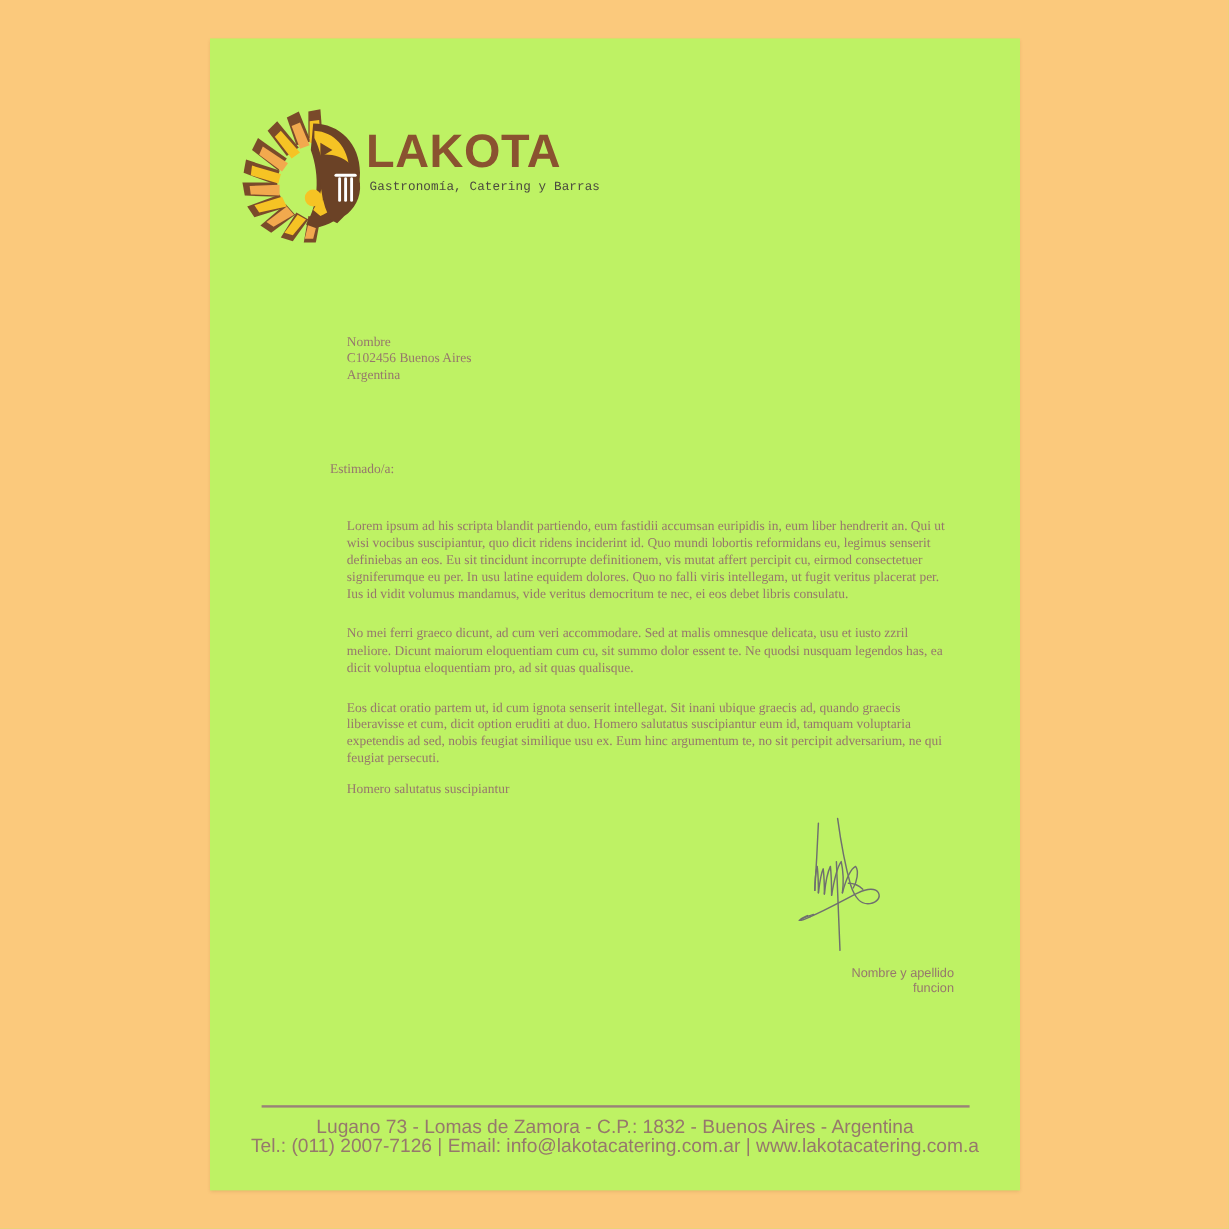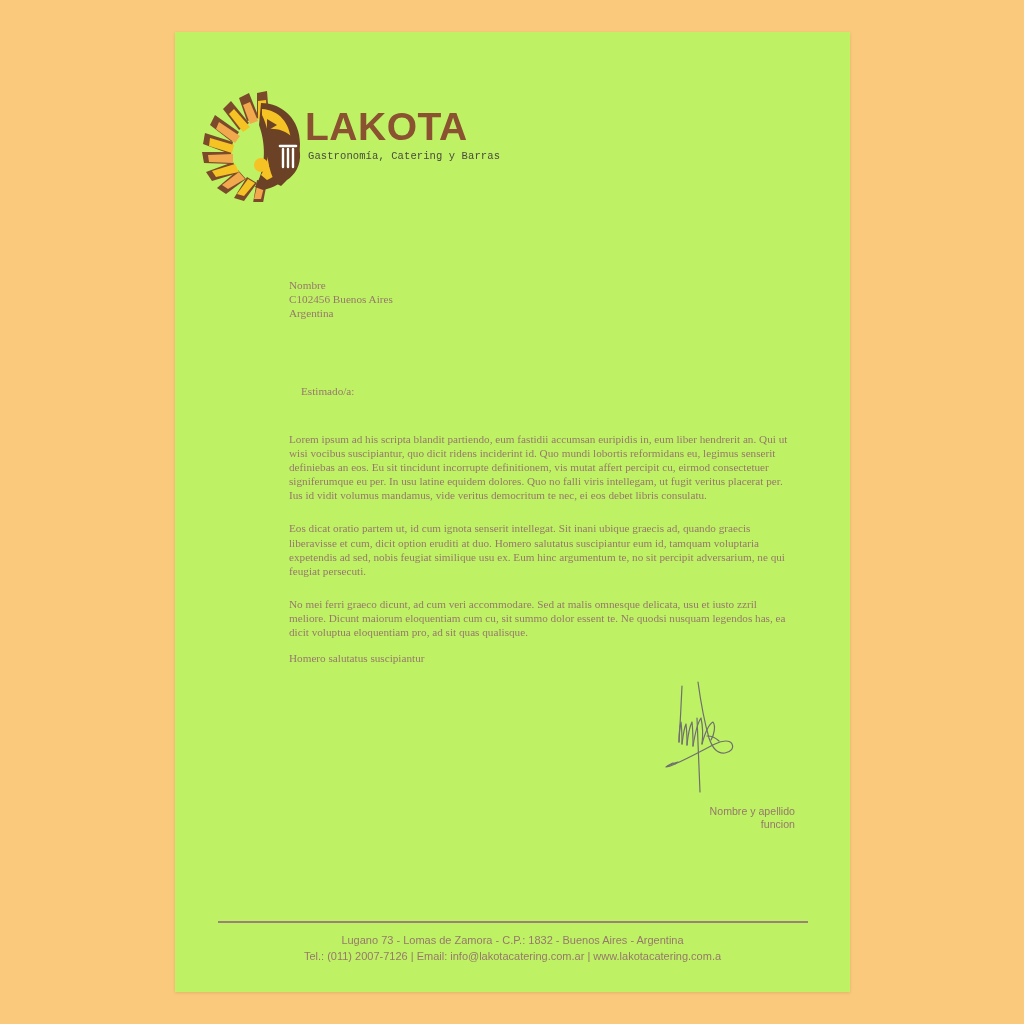--- a/index.html
+++ b/index.html
@@ -74,21 +74,21 @@
   #address-block {
     position: absolute;
     left: 114px;
     top: 246px;
     width: 300px;
   }
   #address-block div { white-space: nowrap; }
 
   #salutation {
     position: absolute;
-    left: 126px;
+    left: 100px;
     top: 352px;
   }
 
   #paragraphs {
     position: absolute;
     left: 114px;
     top: 400px;
     width: 500px;
   }
   #paragraphs p {
@@ -133,21 +133,21 @@
     height: 1.5px;
     background: #9a8278;
   }
   #footer {
     position: absolute;
     left: 0;
     top: 900px;
     width: 675px;
     text-align: center;
     color: #96786c;
-    font-size: 11px;
+    font-size: 16px;
     line-height: 16px;
   }
   #footer div { white-space: nowrap; }
 </style>
 </head>
 <body>
 
 <div id="sheet">
 
   <div id="logo-block">
@@ -227,22 +227,22 @@
   <div id="address-block" class="letter-text">
     <div>Nombre</div>
     <div>C102456 Buenos Aires</div>
     <div>Argentina</div>
   </div>
 
   <div id="salutation" class="letter-text">Estimado/a:</div>
 
   <div id="paragraphs" class="letter-text">
     <p>Lorem ipsum ad his scripta blandit partiendo, eum fastidii accumsan euripidis in, eum liber hendrerit an. Qui ut wisi vocibus suscipiantur, quo dicit ridens inciderint id. Quo mundi lobortis reformidans eu, legimus senserit definiebas an eos. Eu sit tincidunt incorrupte definitionem, vis mutat affert percipit cu, eirmod consectetuer signiferumque eu per. In usu latine equidem dolores. Quo no falli viris intellegam, ut fugit veritus placerat per. Ius id vidit volumus mandamus, vide veritus democritum te nec, ei eos debet libris consulatu.</p>
+    <p>No mei ferri graeco dicunt, ad cum veri accommodare. Sed at malis omnesque delicata, usu et iusto zzril meliore. Dicunt maiorum eloquentiam cum cu, sit summo dolor essent te. Ne quodsi nusquam legendos has, ea dicit voluptua eloquentiam pro, ad sit quas qualisque.</p>
     <p>Eos dicat oratio partem ut, id cum ignota senserit intellegat. Sit inani ubique graecis ad, quando graecis liberavisse et cum, dicit option eruditi at duo. Homero salutatus suscipiantur eum id, tamquam voluptaria expetendis ad sed, nobis feugiat similique usu ex. Eum hinc argumentum te, no sit percipit adversarium, ne qui feugiat persecuti.</p>
-    <p>No mei ferri graeco dicunt, ad cum veri accommodare. Sed at malis omnesque delicata, usu et iusto zzril meliore. Dicunt maiorum eloquentiam cum cu, sit summo dolor essent te. Ne quodsi nusquam legendos has, ea dicit voluptua eloquentiam pro, ad sit quas qualisque.</p>
   </div>
 
   <div id="closing" class="letter-text">Homero salutatus suscipiantur</div>
 
   <div id="signature-block">
     <svg id="signature-mark" viewBox="0 0 130 125">
       <g fill="none" stroke="#6f6f6f" stroke-width="1.2" stroke-linecap="round" stroke-linejoin="round">
         <path d="M47 8 C 46 30, 45 48, 44 64"></path>
         <path d="M44 64 C 44 56, 45 48, 46 44 C 47 52, 47 60, 47 66"></path>
         <path d="M47 66 C 48 58, 49 50, 51 46 C 52 54, 52 61, 52 67"></path>

